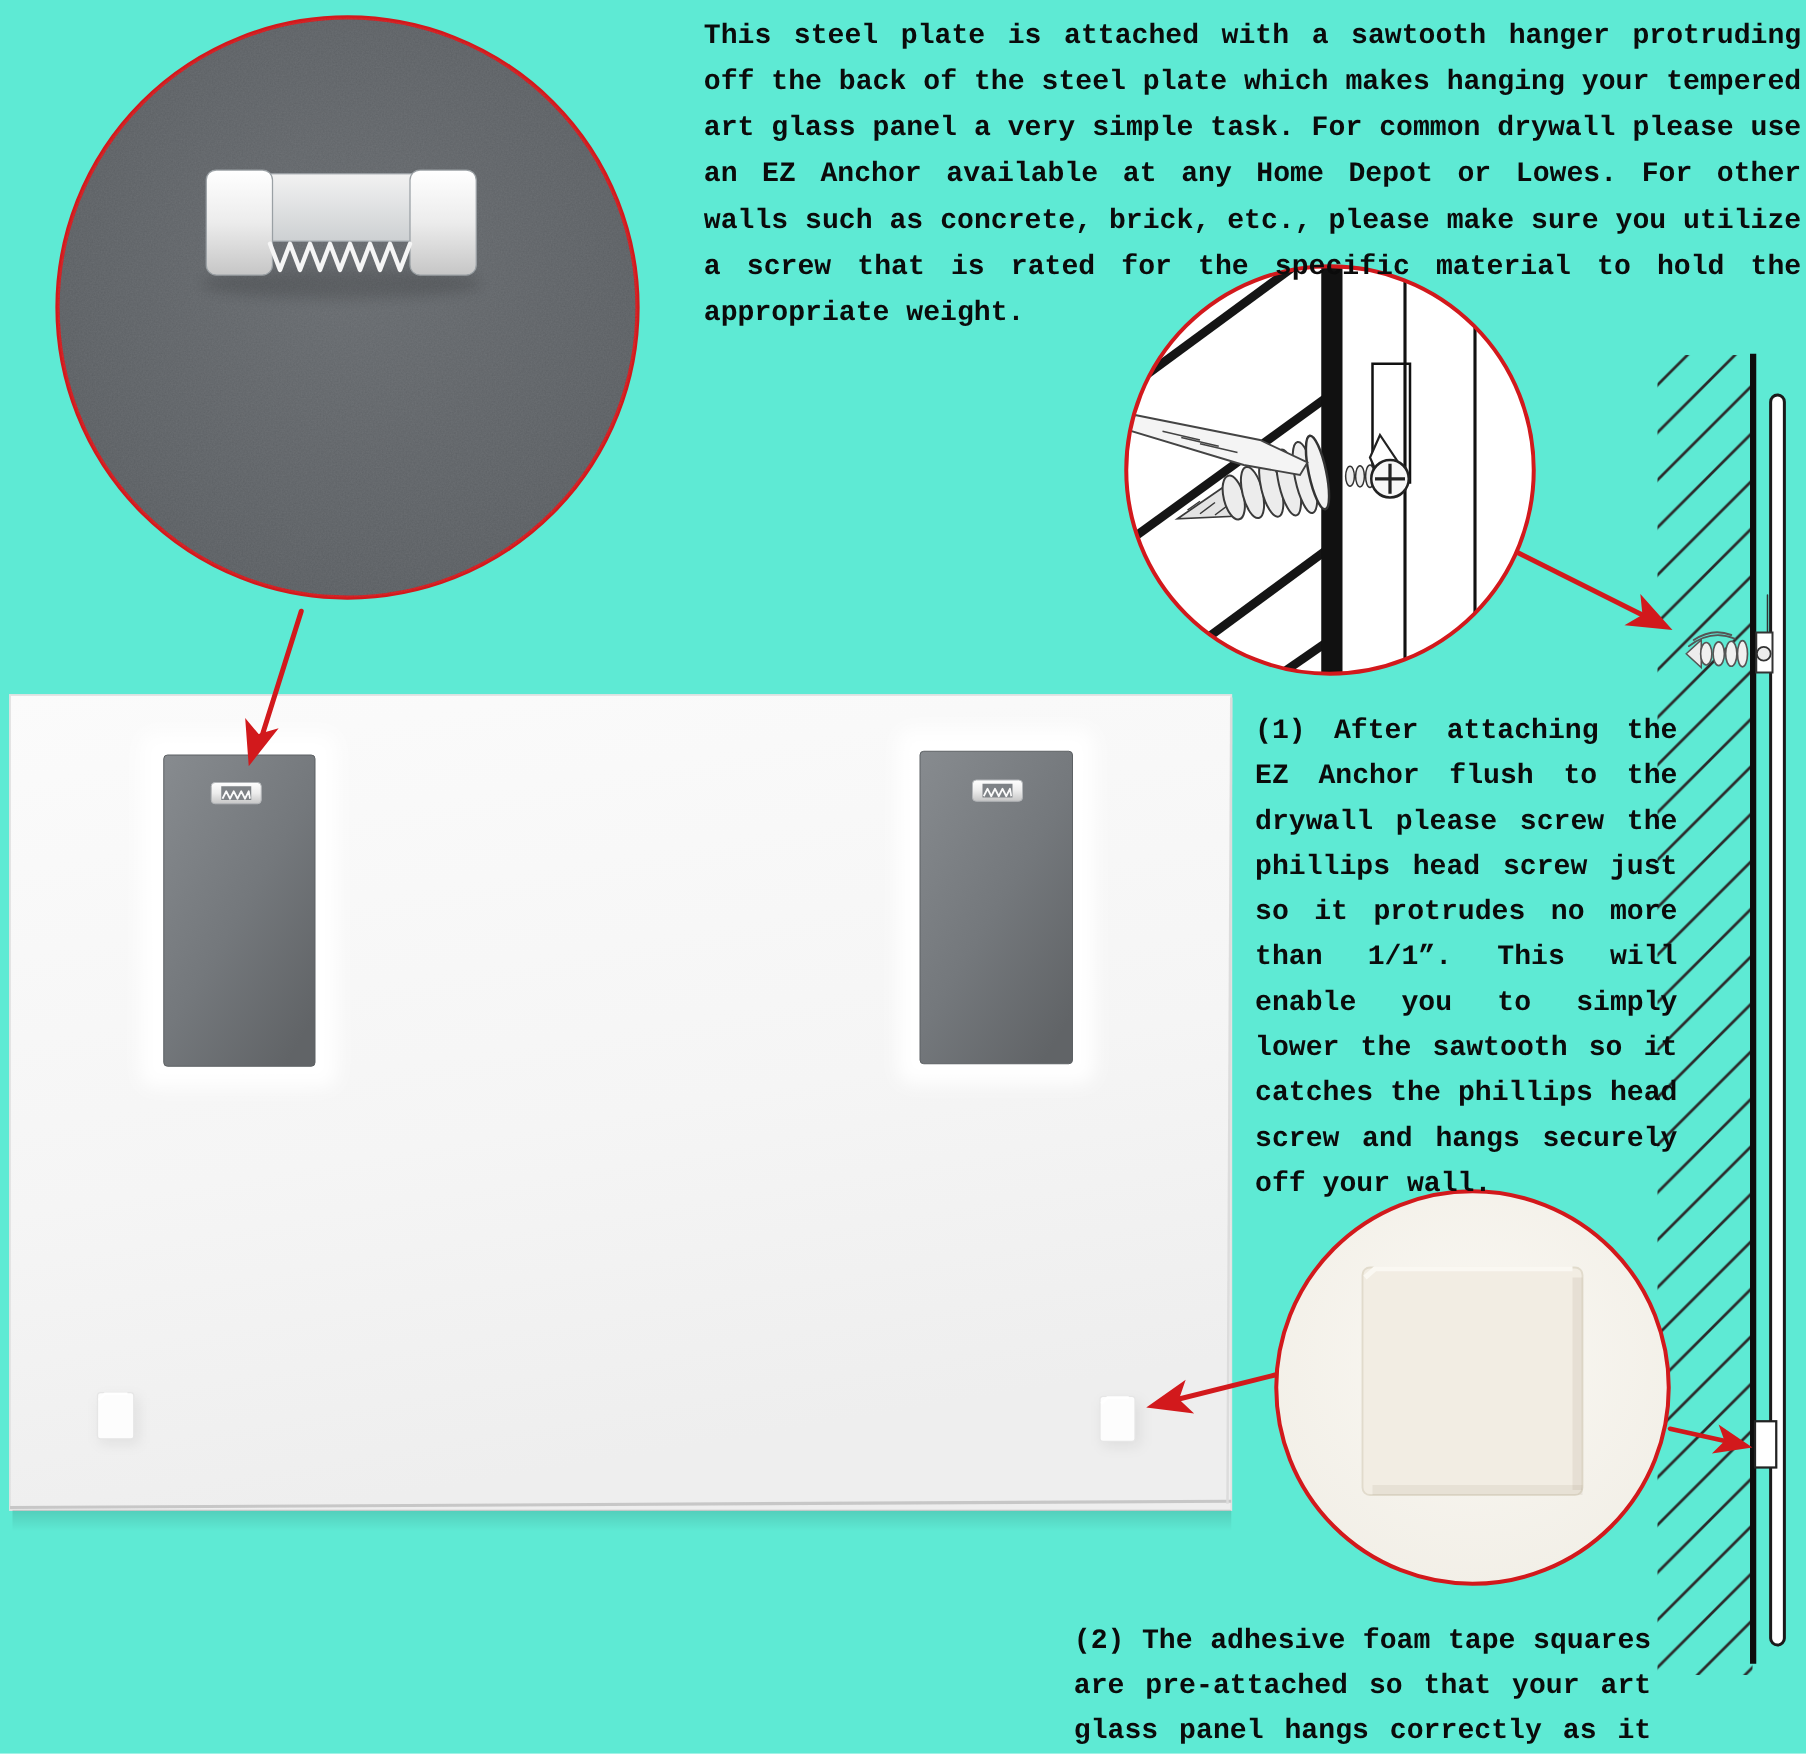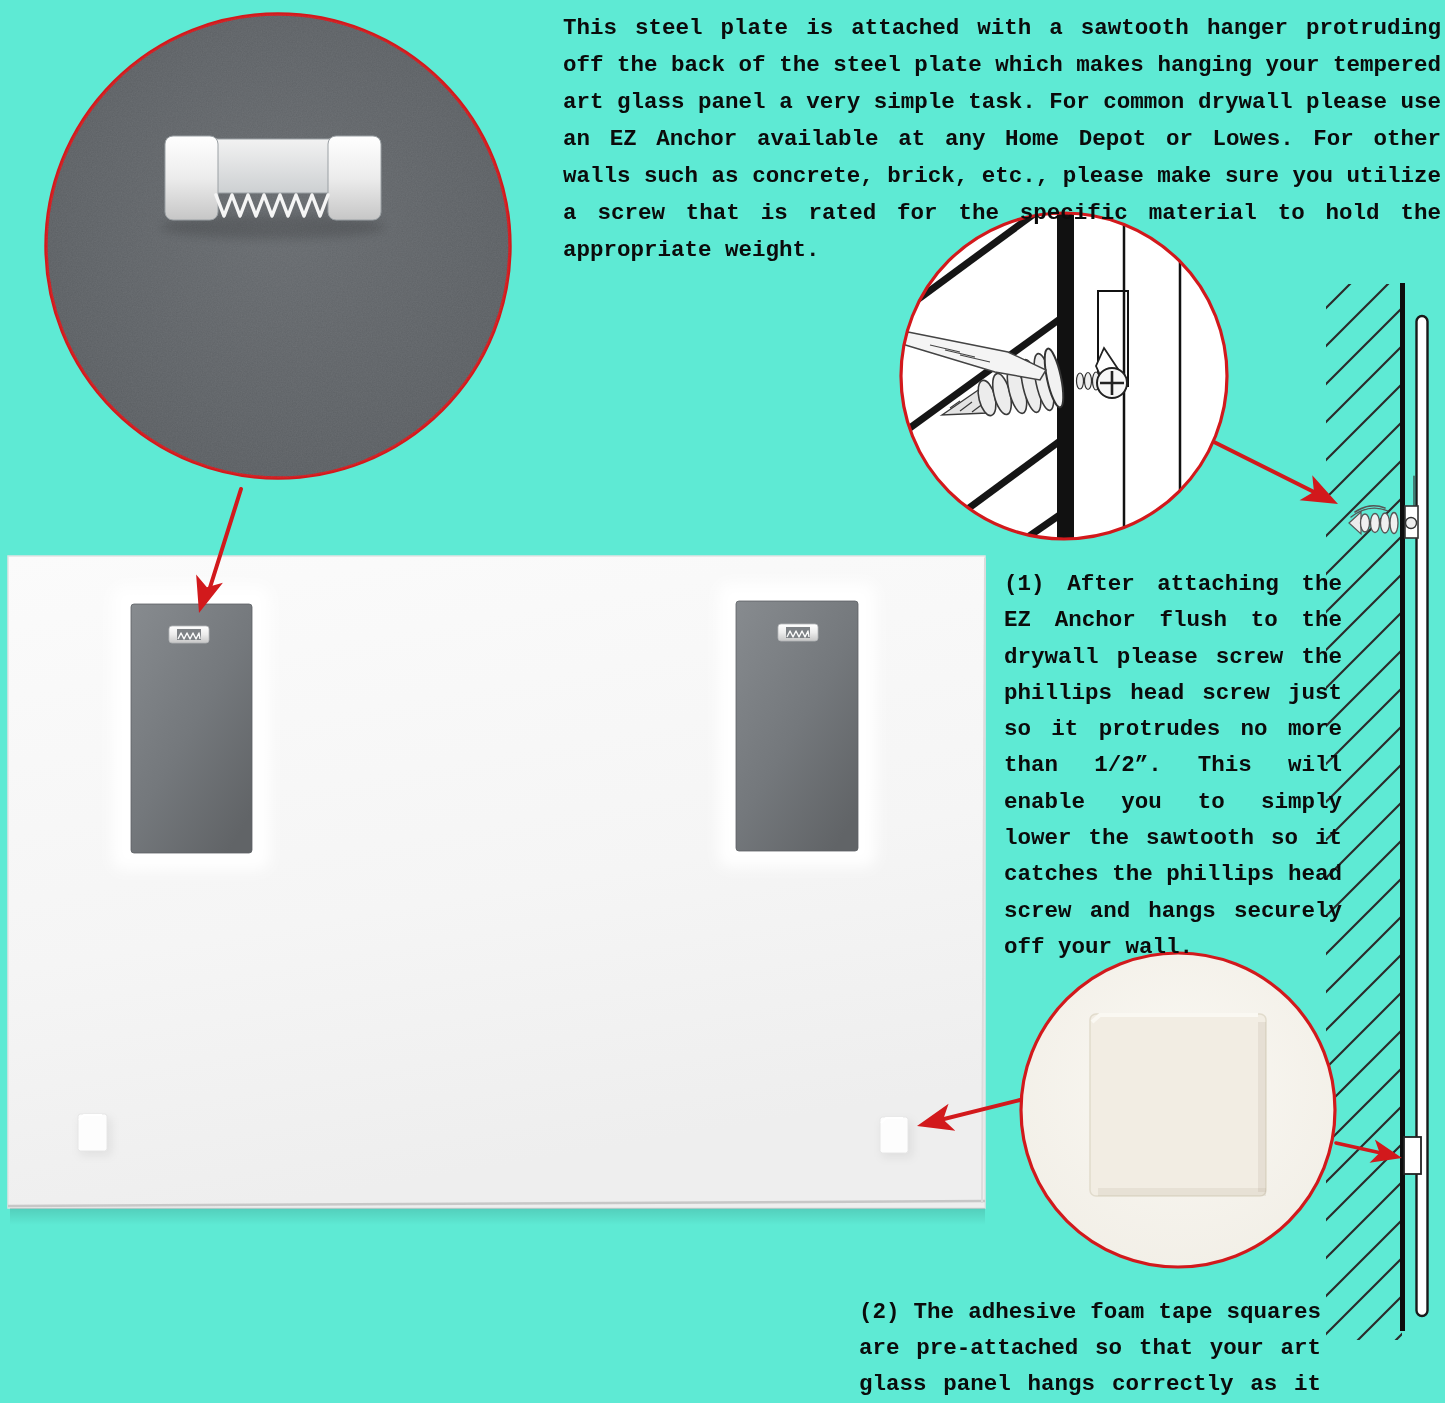--- a/index.html
+++ b/index.html
@@ -205,16 +205,16 @@
         <use href="#ah" transform="translate(917,1126) rotate(166)" stroke="none"></use>
       </g>
       <g>
         <line x1="1336" y1="1143" x2="1390" y2="1155" stroke-width="3.5" stroke-linecap="round"></line>
         <use href="#ah" transform="translate(1402,1158) rotate(13) scale(0.85)" stroke="none"></use>
       </g>
     </g>
   </svg>
 
   <div id="intro-text" class="txt">This steel plate is attached with a sawtooth hanger protruding off the back of the steel plate which makes hanging your tempered art glass panel a very simple task. For common drywall please use an EZ Anchor available at any Home Depot or Lowes. For other walls such as concrete, brick, etc., please make sure you utilize a screw that is rated for the specific material to hold the appropriate weight.</div>
-  <div id="step1-text" class="txt">(1) After attaching the EZ Anchor flush to the drywall please screw the phillips head screw just so it protrudes no more than 1/2”. This will enable you to simply lower the sawtooth so it catches the phillips head screw and hangs securely off your wall.</div>
+  <div id="step1-text" class="txt">(1) After attaching the EZ Anchor flush to the drywall please screw the phillips head screw just so it protrudes no more than 1/1”. This will enable you to simply lower the sawtooth so it catches the phillips head screw and hangs securely off your wall.</div>
   <div id="step2-text" class="txt">(2) The adhesive foam tape squares are pre-attached so that your art glass panel hangs correctly as it “floats” off of your wall.</div>
 
 </div>
 
 </body></html>

